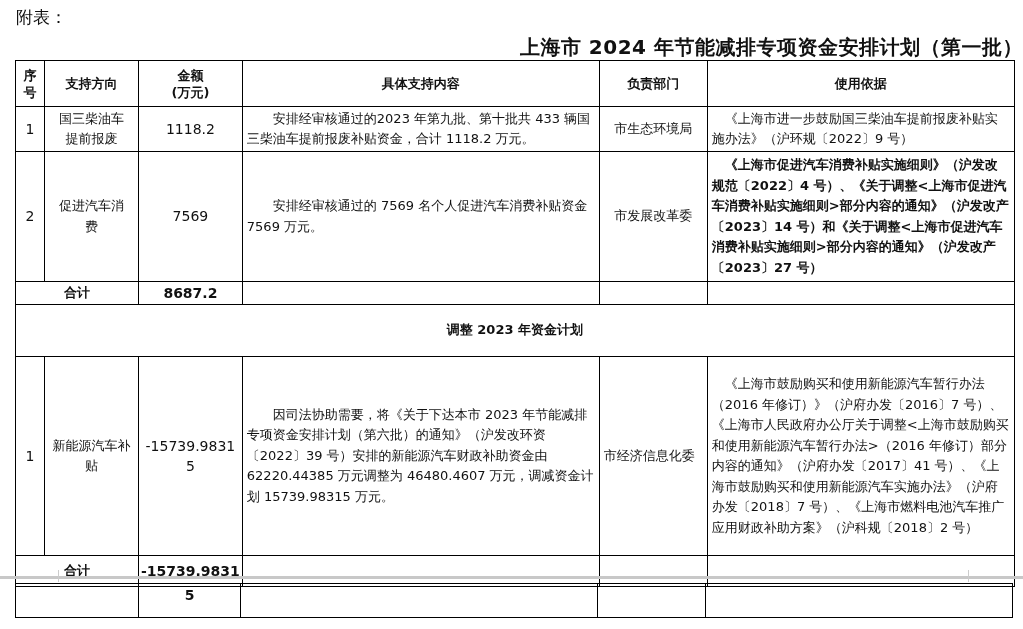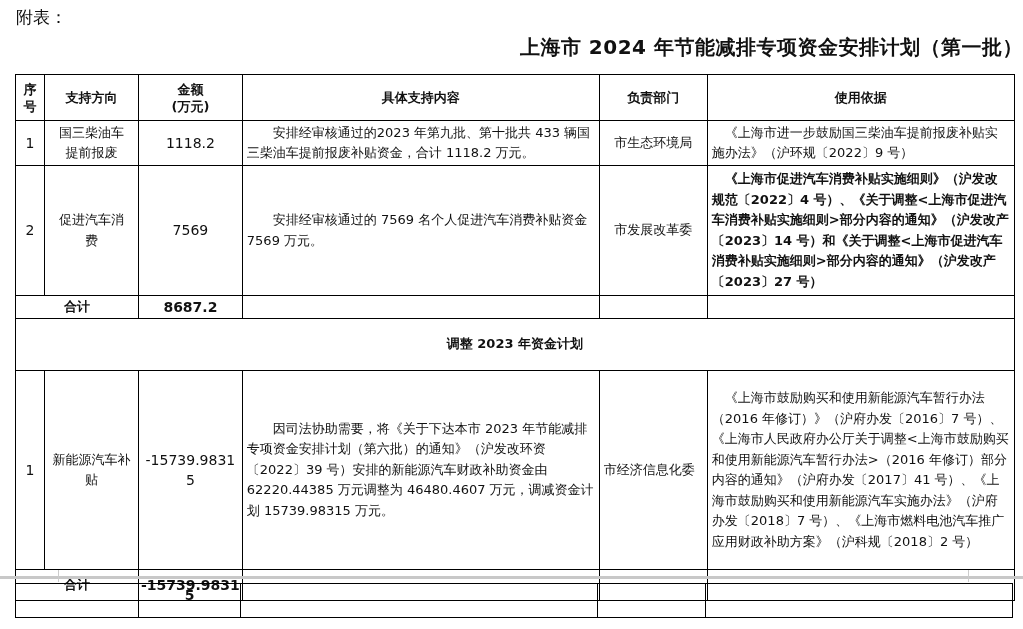--- a/index.html
+++ b/index.html
@@ -9,21 +9,21 @@
   .title { position:absolute; left:0; width:1023px; top:34px; text-align:right;
            font-size:20px; font-weight:bold; letter-spacing:0.5px; }
   table { border-collapse:collapse; position:absolute; left:15px; table-layout:fixed; }
   td, th { border:1.4px solid #000; padding:0 4px; font-size:13px; line-height:20.5px;
            vertical-align:middle; font-weight:normal; }
   th { font-weight:bold; text-align:center; line-height:17px; }
   .c { text-align:center; }
   .b { font-weight:bold; }
   .indent { text-indent:2em;margin-top:31px; }
   .content { text-align:left; }
-  .main-table { top:74px; }
+  .main-table { top:60px; }
   .page-sep { position:absolute; left:0; width:1023px; top:576px; height:3px; background:#c8c8c8; }
   .page-sep-tick { position:absolute; top:570px; width:1px; height:12px; background:#ccc; }
   .cont-table { top:583px; }
   .num { font-size:14px; }
 </style>
 </head>
 <body>
 
 <div class="appendix">附表：</div>
 <div class="title">上海市 2024 年节能减排专项资金安排计划（第一批）</div>

